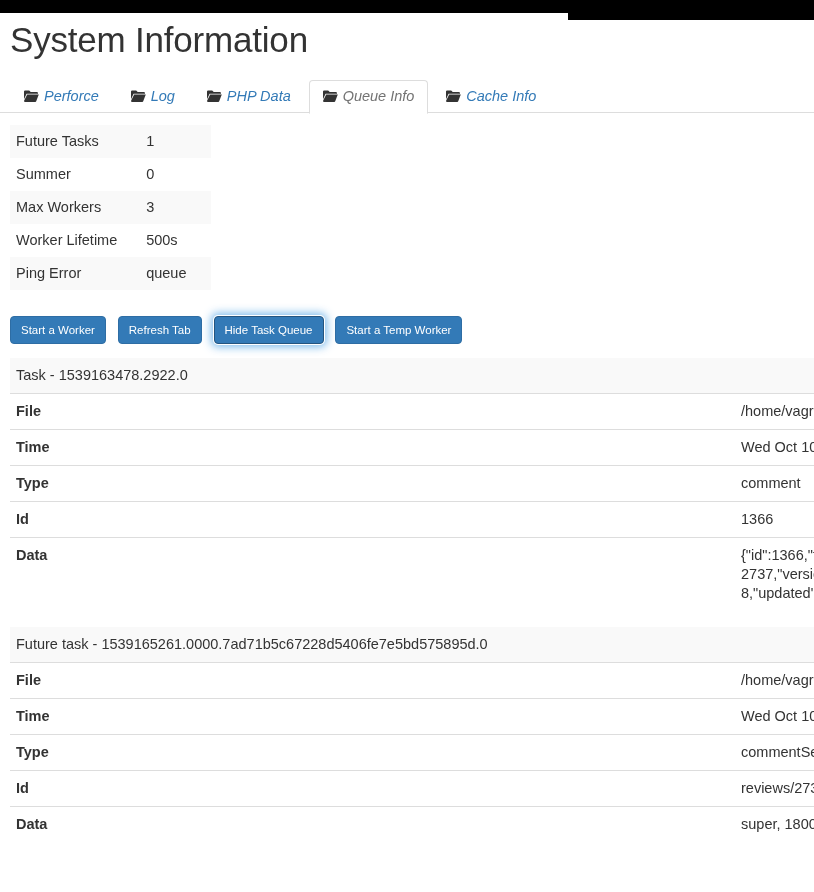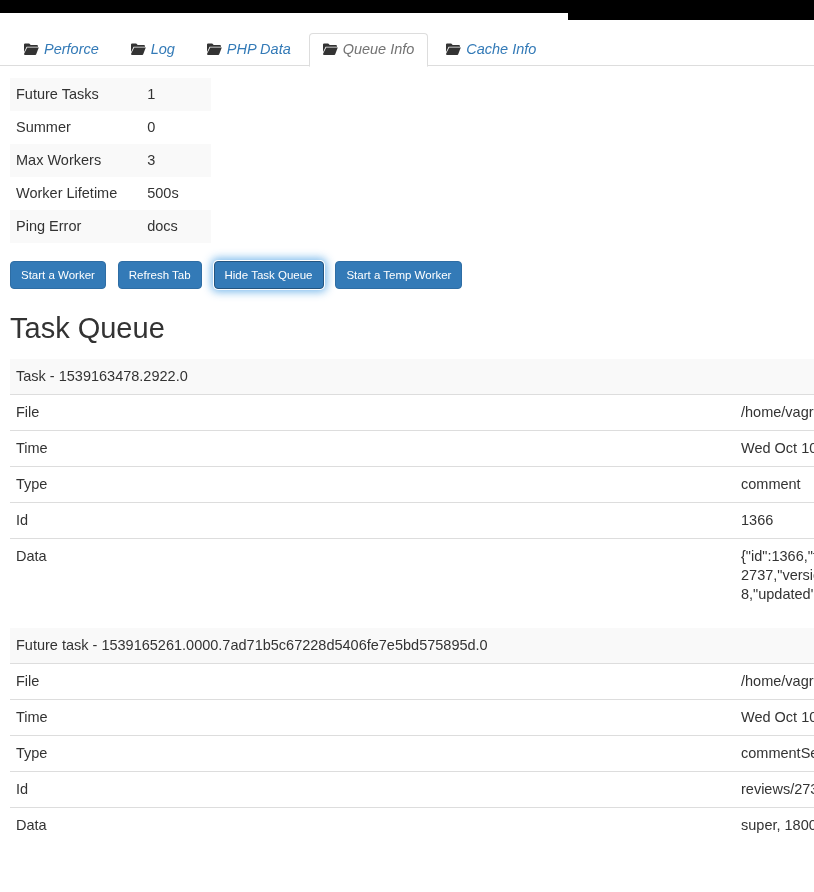--- a/index.html
+++ b/index.html
@@ -111,21 +111,21 @@
     color: #333333;
   }
   table.info-table tr:nth-child(odd) td {
     background: #f9f9f9;
   }
   table.info-table td.k { width: 128px; }
   table.info-table td.v { width: 60px; }
 
   
   .btn-row {
-    margin: 18px 0 0 10px;
+    margin: 26px 0 0 10px;
     white-space: nowrap;
   }
   .btn {
     display: inline-block;
     background: #337ab7;
     border: 1px solid #2e6da4;
     color: #ffffff;
     font-size: 11.5px;
     font-family: "Liberation Sans", sans-serif;
     line-height: 14px;
@@ -165,38 +165,39 @@
     line-height: 19px;
     color: #333333;
     vertical-align: top;
     word-break: break-all;
   }
   table.task-table tr.head-row td {
     background: #f9f9f9;
     border-top: none;
     word-break: normal;
   }
-  table.task-table td.k { font-weight: normal; }
+  table.task-table td.k { font-weight: bold; }
   table.task-1 td.k { width: 52px; }
   table.task-2 { margin-top: 16px; }
   table.task-2 td.k { width: 72px; }
   table.task-table td.data-cell {
     word-break: break-all;
     white-space: normal;
   }
   .clip { overflow: hidden; width: 814px; }
 </style>
 </head>
 <body>
 
 <div class="navbar-strip-left"></div>
 <div class="navbar-strip-right"></div>
 
 <div class="page">
 
+  <h1 class="page-title">System Information</h1>
 
   <ul class="nav-tabs">
     <li>
       <a class="tab-link">
         <span class="folder-icon"><svg width="15" height="12" viewBox="0 0 15 12">
               <path fill="#333333" d="M0 1.6A1.1 1.1 0 0 1 1.1.5h4.1l1.5 1.6h6.2a1.1 1.1 0 0 1 1.1 1.1v.6H2.6L0 9.2z"></path>
               <path fill="#333333" d="M3.2 4.4h11.6l-2.6 6.9a1 1 0 0 1-.9.6H1.2c-.8 0-1.3-.7-1-1.4z"></path>
             </svg></span><span>Perforce</span>
       </a>
     </li>
@@ -247,33 +248,32 @@
       <tr>
         <td class="k">Max Workers</td>
         <td class="v">3</td>
       </tr>
       <tr>
         <td class="k">Worker Lifetime</td>
         <td class="v">500s</td>
       </tr>
       <tr>
         <td class="k">Ping Error</td>
-        <td class="v">docs</td>
+        <td class="v">queue</td>
       </tr>
     </tbody>
   </table>
 
   <div class="btn-row">
     <button class="btn">Start a Worker</button>
     <button class="btn">Refresh Tab</button>
     <button class="btn focused">Hide Task Queue</button>
     <button class="btn">Start a Temp Worker</button>
   </div>
 
-  <h2 class="section-title">Task Queue</h2>
 
   <div class="clip">
 
     <table class="task-table task-1">
       <tbody>
         <tr class="head-row">
           <td colspan="2">Task - 1539163478.2922.0</td>
         </tr>
         <tr>
           <td class="k">File</td>

